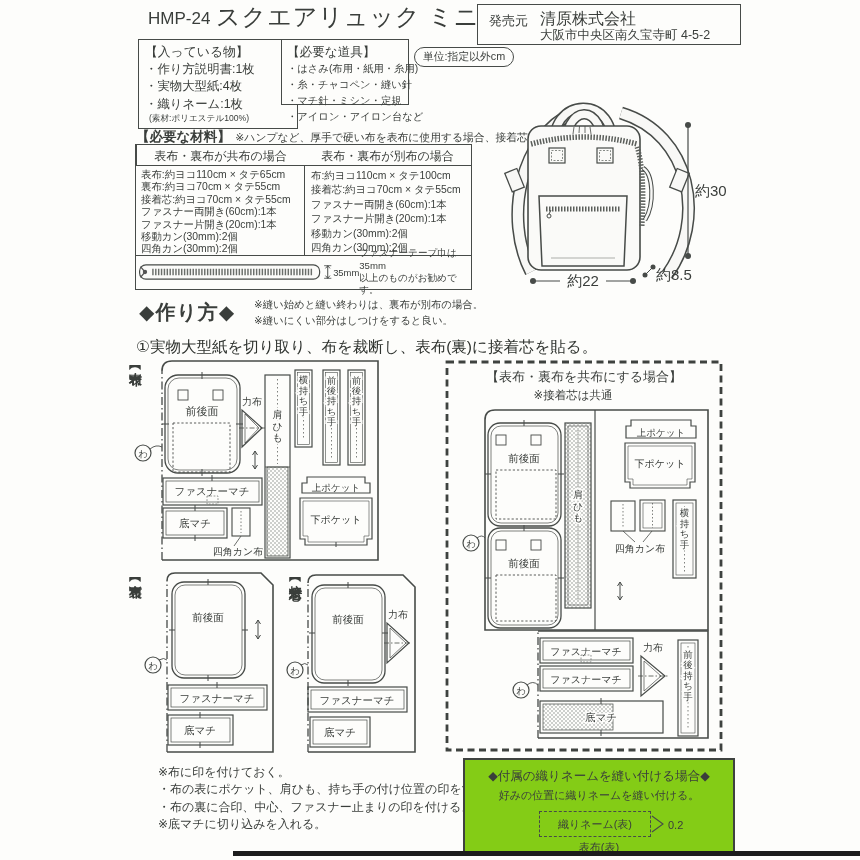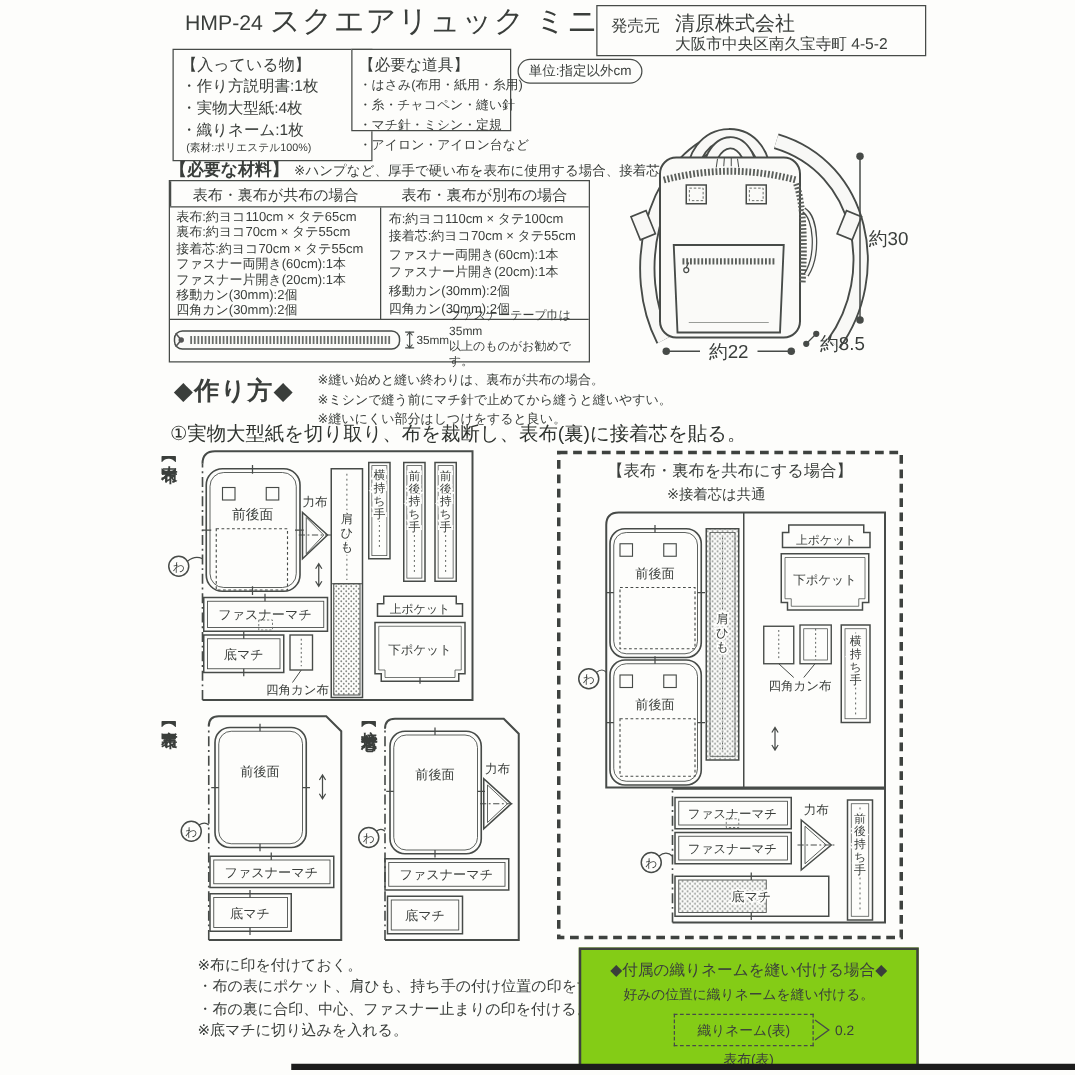--- a/index.html
+++ b/index.html
@@ -154,22 +154,21 @@
   <rect x="67" y="204" width="46" height="17" fill="#fdfdfb"></rect>
   <text x="90" y="218" font-size="15" text-anchor="middle">約22</text>
   <circle cx="152" cy="207" r="2.5" fill="#474b48"></circle>
     <circle cx="160" cy="199" r="2.5" fill="#474b48"></circle>
   <line x1="152" y1="207" x2="160" y2="199" stroke="#474b48" stroke-width="1"></line>
   <text x="163" y="212" font-size="15">約8.5</text>
 </svg>
 
 <div class="abs" style="left:139px;top:299px;font-size:20px;font-weight:600;letter-spacing:1px;">◆作り方◆</div>
 <div class="abs note-lines" style="left:254px;top:297px;font-size:10.4px;line-height:1.5;">
-  <div>※縫い始めと縫い終わりは、裏布が共布の場合。</div>
-  <div>※ミシンで縫う前にマチ針で止めてから縫うと縫いやすい。</div>
+  <div>※縫い始めと縫い終わりは、裏布が別布の場合。</div>
   <div>※縫いにくい部分はしつけをすると良い。</div>
 </div>
 <div class="abs" style="left:136px;top:337px;font-size:15.5px;color:#2f332f;white-space:nowrap;">①実物大型紙を切り取り、布を裁断し、表布(裏)に接着芯を貼る。</div>
 
 <div class="abs vlabel" style="left:129px;top:360px;">【表布】</div>
 
 <svg class="abs" style="left:128px;top:356px;" width="314" height="212" viewBox="0 0 314 212">
   <path d="M34,15 Q34,5 44,5 H250 V204 H34" fill="none" stroke="#474b48" stroke-width="1.6"></path>
   <path d="M34,204 V15" stroke="#474b48" stroke-width="1.3" stroke-dasharray="8 3 1.5 3"></path>
 

